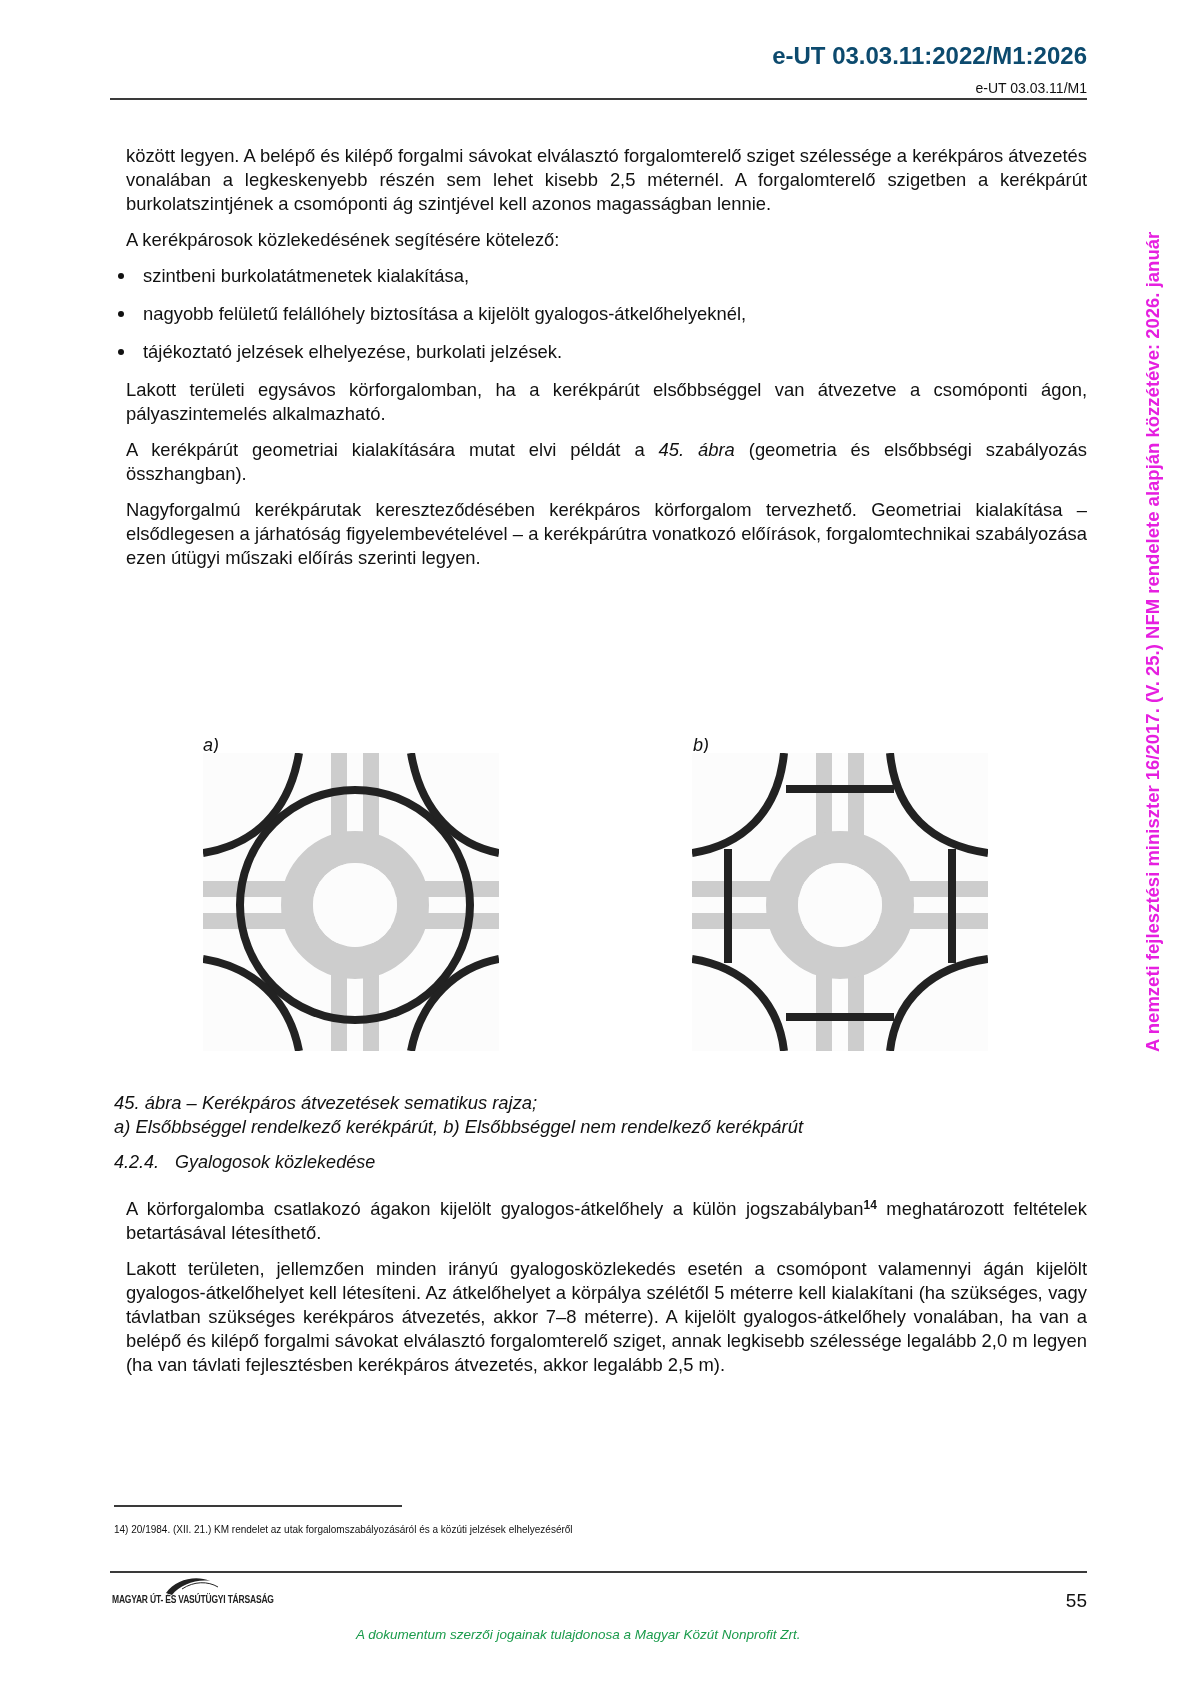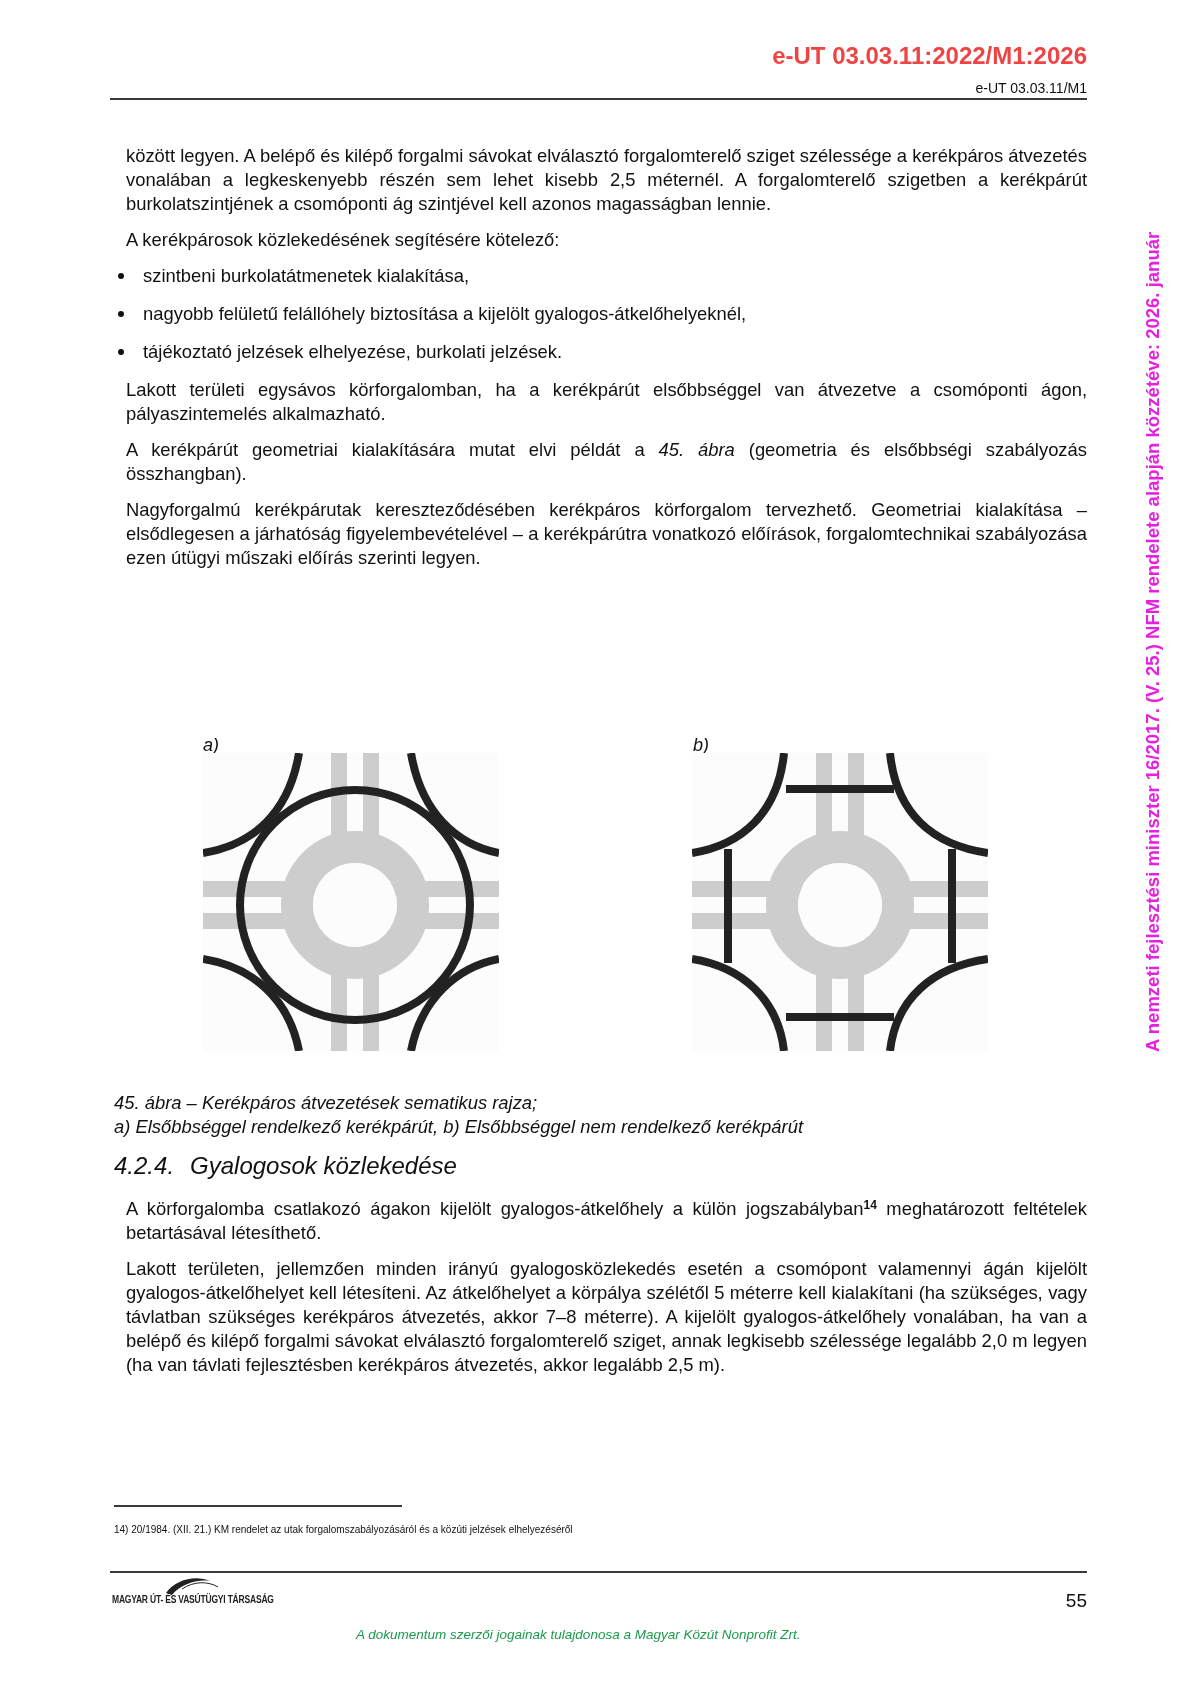--- a/index.html
+++ b/index.html
@@ -2,21 +2,21 @@
 <html><head>
 <meta charset="utf-8">
 <style>
   html, body { margin: 0; padding: 0; background: #ffffff; }
   body {
     width: 1190px; height: 1684px; position: relative; overflow: hidden;
     font-family: "Liberation Sans", sans-serif; color: #111111;
   }
   .abs { position: absolute; }
   .hdr-code {
-    right: 103px; top: 42px; font-size: 24px; font-weight: bold; color: #ef4444;
+    right: 103px; top: 42px; font-size: 24px; font-weight: bold; color: #0c4a6e;
     white-space: nowrap;
   }
   .hdr-sub {
     right: 103px; top: 80px; font-size: 14px; color: #111; text-align: left; white-space: nowrap;
   }
   .hdr-rule { left: 110px; top: 98px; width: 977px; height: 2px; background: #3a3a3a; }
 
   .side-note {
     left: 1142px; top: 1052px; transform-origin: 0 0; transform: rotate(-90deg);
     font-size: 18.5px; font-weight: bold; color: #e61fe0; white-space: nowrap;
@@ -25,21 +25,21 @@
   .body-text { left: 114px; width: 973px; font-size: 18.4px; line-height: 24px; text-align: justify; }
   .body-text p { margin: 0 0 12px 12px; }
   .bullets { list-style: none; margin: 0 0 12px 0; padding: 0; }
   .bullets li { position: relative; padding-left: 29px; margin-bottom: 14px; line-height: 24px; }
   .bullets li .dot {
     position: absolute; left: 4px; top: 9px; width: 6px; height: 6px; border-radius: 50%; background: #111;
   }
   .fig-label { font-size: 18px; font-style: italic; }
   .fig-frame { width: 296px; height: 298px; background: #fcfcfc; }
   .caption { left: 114px; top: 1091px; width: 973px; font-size: 18.4px; line-height: 24px; font-style: italic; }
-  .h4 { left: 114px; top: 1152px; font-size: 24px; font-style: italic; }
+  .h4 { left: 114px; top: 1152px; font-size: 18px; font-style: italic; }
   .h4 .num { margin-right: 16px; }
   sup { font-size: 12px; font-weight: bold; vertical-align: top; position: relative; top: -4px; }
 
   .fn-rule { left: 114px; top: 1505px; width: 288px; height: 1.5px; background: #3a3a3a; }
   .footnote { left: 114px; top: 1524px; font-size: 10px; white-space: nowrap; }
   .foot-rule { left: 110px; top: 1571px; width: 977px; height: 2px; background: #3a3a3a; }
   .logo { left: 112px; top: 1575px; width: 150px; height: 34px; }
   .logo-text { position: absolute; left: 0; top: 18px; font-size: 8.5px; font-weight: bold; letter-spacing: -0.2px; color: #222; white-space: nowrap; transform: scaleY(1.25); transform-origin: 0 0; }
   .copyright { left: 356px; top: 1591px; font-size: 13.5px; font-style: italic; color: #1a9b4b; white-space: nowrap; margin-top: 36px; }
   .page-num { right: 103px; top: 1590px; font-size: 19px; }

